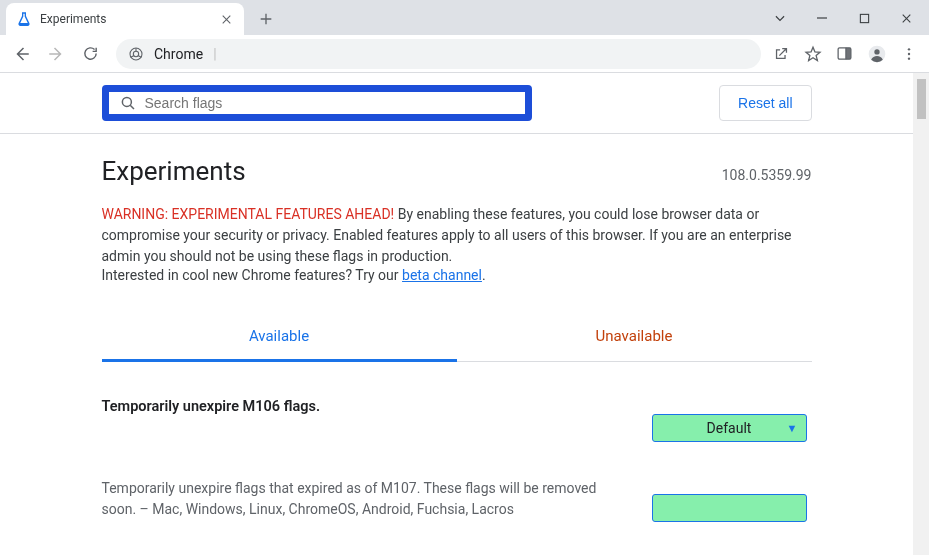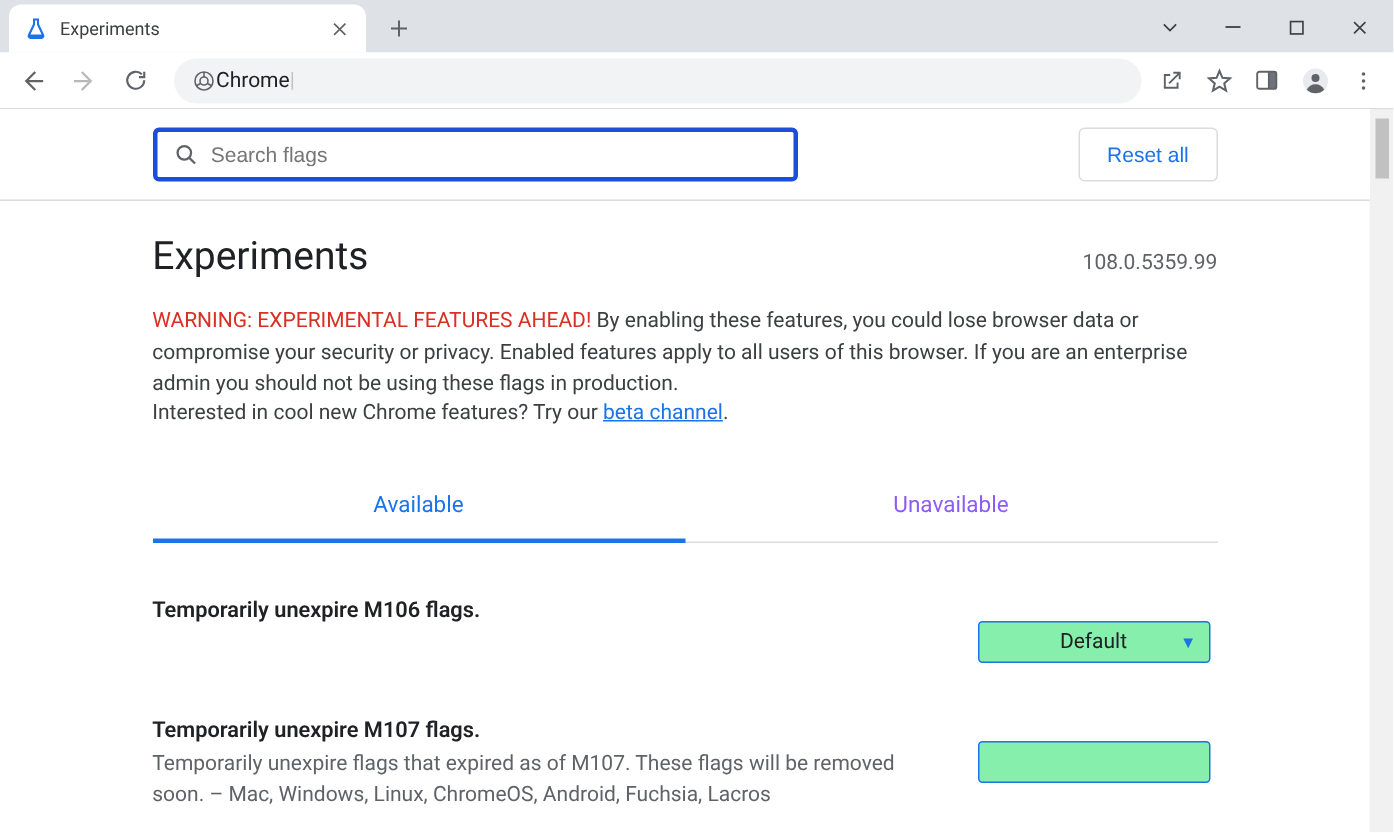--- a/index.html
+++ b/index.html
@@ -12,54 +12,54 @@
   .tab .tab-title { flex: 1; font-size: 12px; color: #3c4043; }
   .tab .tab-close { width: 16px; height: 16px; display:flex; align-items:center; justify-content:center; color:#5f6368; border-radius:50%; }
   .newtab { width: 28px; height: 28px; display:flex; align-items:center; justify-content:center; margin-left: 8px; margin-bottom:2px; color:#5f6368; }
   .win-controls { margin-left: auto; display:flex; gap: 24px; padding: 0 14px 10px 0; color:#3c4043; align-items: center; }
   .win-controls span { width:18px; display:inline-flex; justify-content:center; }
 
   
   .toolbar { height: 38px; background:#fff; border-bottom:1px solid #dadce0; display:flex; align-items:center; padding: 0 8px; gap: 6px; }
   .nav-btn { width:28px; height:28px; display:flex; align-items:center; justify-content:center; border-radius:50%; color:#5f6368; }
   .nav-btn.disabled { color:#b8b8b8; }
-  .omnibox { flex:1; height:30px; background:#f1f3f4; border-radius:15px; display:flex; align-items:center; padding:0 12px; color:#5f6368; margin: 16px 6px; text-align: right; }
+  .omnibox { flex:1; height:30px; background:#f1f3f4; border-radius:15px; display:flex; align-items:center; padding:0 12px; gap:10px; color:#5f6368; margin: 16px 6px; text-align: right; }
   .omnibox .chrome-label { color:#202124; font-size:14px; }
   .omnibox .divider { color:#c2c2c2; }
   .omnibox .url { color:#5f6368; font-size:14px; }
   .toolbar-right { display:flex; align-items:center; gap:14px; padding-right:4px; color:#5f6368; }
 
   
   .content-wrap { position:relative; height: calc(555px - 35px - 38px); overflow:hidden; }
 
   
   .fake-scrollbar-track { position:absolute; right:0; top:0; width:16px; height:100%; background:#f1f1f1; }
   .fake-scrollbar-thumb { position:absolute; right:3px; top:6px; width:9px; height:40px; background:#c1c1c1; border-radius:0; }
 
   
   .sticky-header { position:sticky; top:0; background:#fff; border-bottom:1px solid #dadce0; padding: 12px 0; z-index:5; }
   .page-inner { width: 710px; margin: 0 auto; }
   .header-row { display:flex; align-items:center; gap:12px; }
-  .search-box { flex:1; max-width: 430px; height:36px; border:3px solid #1d4ed8; border-radius:4px; display:flex; align-items:center; padding:0 10px; gap:8px; }
+  .search-box { flex:1; max-width: 430px; height:36px; border:7px solid #1d4ed8; border-radius:4px; display:flex; align-items:center; padding:0 10px; gap:8px; }
   .search-box input { border:none; outline:none; flex:1; font-size:14px; background:transparent; }
   .reset-btn { margin-left:auto; height:36px; padding:0 18px; border:1px solid #dadce0; border-radius:4px; background:#fff; color:#1a73e8; font-size:14px; font-weight:500; cursor:pointer; }
 
   
   .main { padding: 22px 0 40px 0; }
   .title-row { display:flex; align-items:baseline; }
   h1.page-title { font-size:26px; font-weight:400; color:#202124; }
   .version { margin-left:auto; font-size:14px; color:#5f6368; }
   .warning-p { margin-top:18px; font-size:14px; line-height:1.5; color:#3c4043; }
   .warning-label { color:#d93025; }
   .beta-p { font-size:14px; color:#3c4043; }
   .beta-p a { color:#1a73e8; text-decoration:underline; }
 
   
   .tabs-row { display:flex; margin-top:30px; border-bottom:1px solid #dadce0; }
-  .page-tab { flex:1; text-align:center; padding:14px 0; font-size:15px; color:#8b5cf6; cursor:pointer; }
+  .page-tab { flex:1; text-align:center; padding:14px 0; font-size:15px; color:#c2410c; cursor:pointer; }
   .page-tab.active { color:#1a73e8; border-bottom:3px solid #1a73e8; margin-bottom:-1px; }
 
   
   .flag { display:flex; gap:24px; padding-top:36px; }
   .flag-text { flex:1; }
   .flag-title { font-size:14.5px; font-weight:600; color:#202124; margin-bottom:4px; }
   .flag-desc { font-size:14px; color:#5f6368; line-height:1.5; margin-bottom:6px; }
   .flag-hash { font-size:14px; color:#5f6368; text-decoration:underline; }
   .flag-select-wrap { width:160px; display:flex; align-items:flex-start; padding-top:16px; }
   .flag-select { width:155px; height:28px; border:1px solid #1a73e8; border-radius:3px; background:#86efac; color:#202124; font-size:14px; position:relative; display:flex; align-items:center; justify-content:center; }
@@ -223,21 +223,20 @@
         <div class="flag-select-wrap">
           <div class="flag-select">
             <span>Default</span>
             <span class="chev">▼</span>
           </div>
         </div>
       </div>
 
       <div class="flag">
         <div class="flag-text">
-          <div class="flag-title">Temporarily unexpire M107 flags.</div>
           <div class="flag-desc">Temporarily unexpire flags that expired as of M107. These flags will be removed soon. – Mac, Windows, Linux, ChromeOS, Android, Fuchsia, Lacros</div>
 
         </div>
         <div class="flag-select-wrap">
           <div class="flag-select">
             
             
           </div>
         </div>
       </div>

